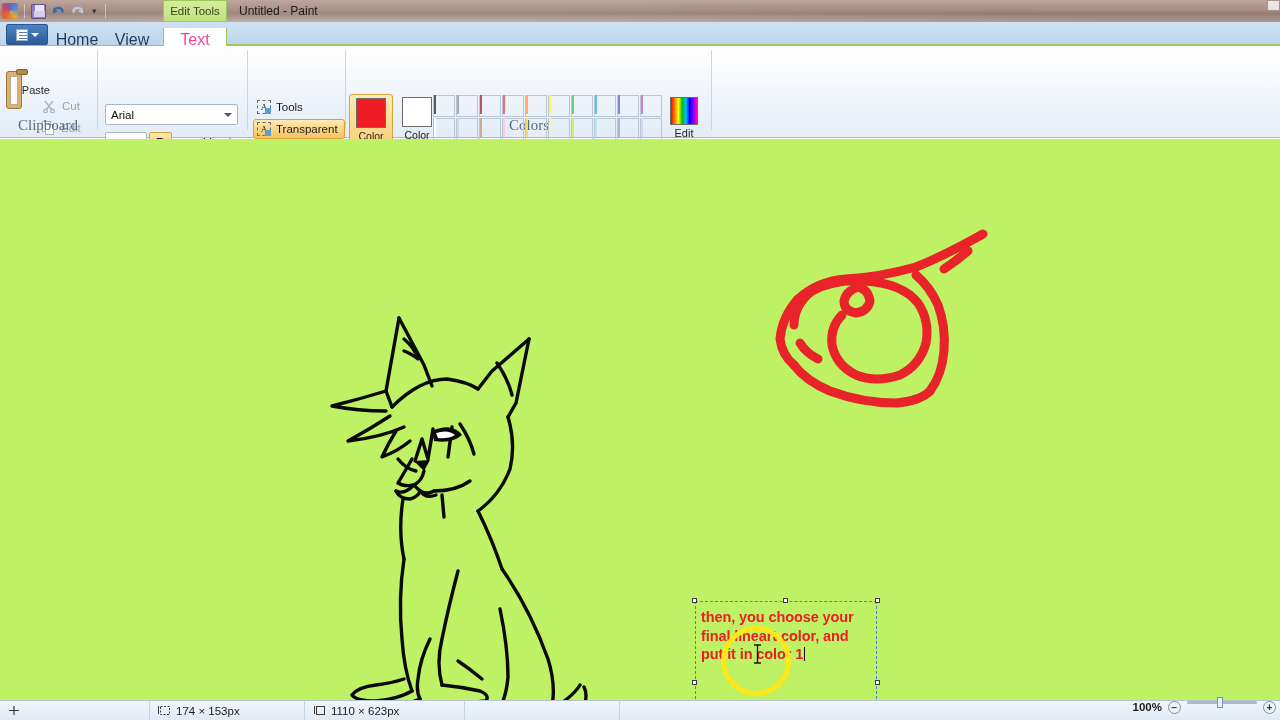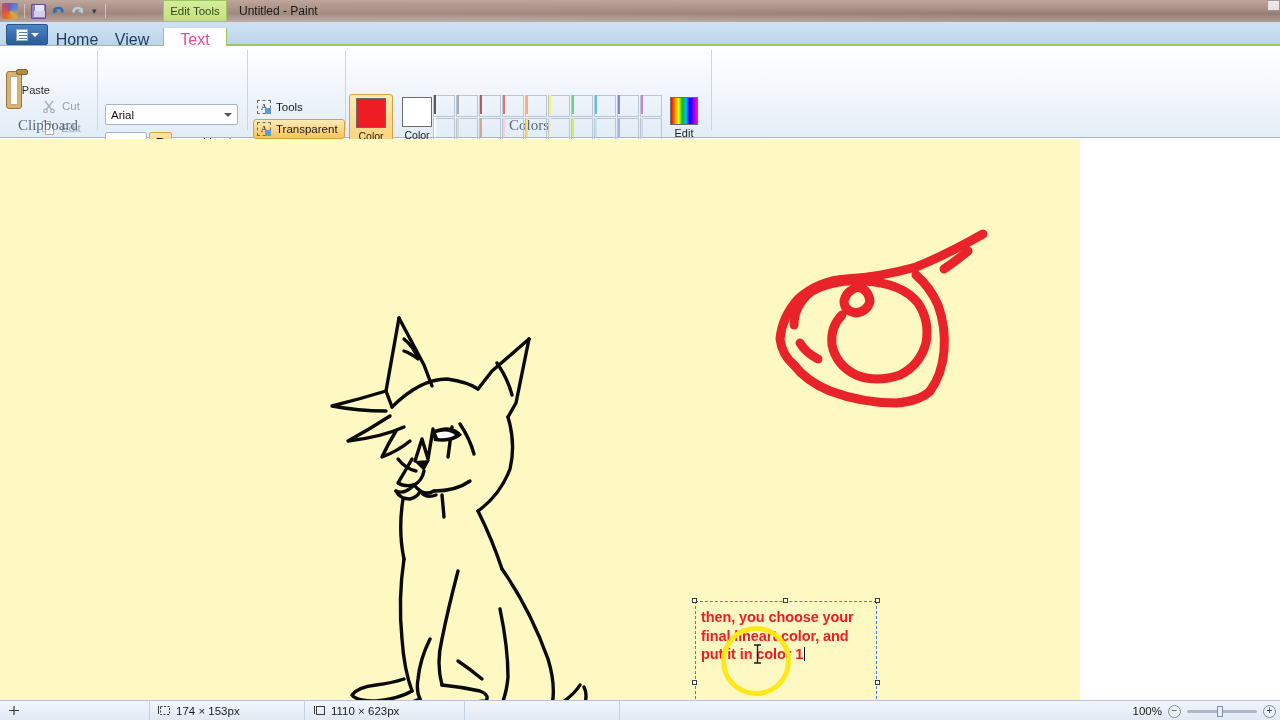--- a/index.html
+++ b/index.html
@@ -169,21 +169,21 @@
   .sw.empty { background:#eef3f9; }
   .edit-colors { position:absolute; left:661px; top:51px; width:46px;
      display:flex; flex-direction:column; align-items:center; }
   .ec-sw { width:28px;height:28px;border:1px solid #6b6b6b;
      background:linear-gradient(to right,#ff0000,#ff8000,#ffff00,#00c000,#00c0ff,#0000ff,#8000ff,#ff00c0);
   }
   .ec-sw .fade { width:100%;height:100%; background:linear-gradient(to bottom,rgba(255,255,255,.55),rgba(255,255,255,0) 45%, rgba(0,0,0,.15)); }
   .ec-lab { font-size:11px; color:#1d1d1d; text-align:center; line-height:13px; margin-top:2px; }
 
   
-  .canvas { position:absolute; left:0; top:139px; width:1080px; height:561px; background:#fef9c3; overflow:hidden; }
+  .canvas { position:absolute; left:0; top:139px; width:1280px; height:561px; background:#bef264; overflow:hidden; }
   .canvas svg { position:absolute; left:0; top:0; }
 
   
   .textbox { position:absolute; left:695px; top:462px; width:182px; height:163px; }
   .tb-border { position:absolute; inset:0; border:1px dashed #4a7fd0; }
   .handle { position:absolute; width:5px; height:5px; background:#fff; border:1px solid #3a3a3a; }
   .tb-text { position:absolute; left:6px; top:7px; width:176px;
      font-family:"Liberation Sans", sans-serif; font-size:14.5px; font-weight:bold;
      color:#ee1c25; line-height:18.5px; letter-spacing:-.1px; }
   .caret-bar { display:inline-block; width:1px; height:14px; background:#111; vertical-align:-2px; margin-left:1px; }
@@ -197,21 +197,21 @@
   .statusbar { position:absolute; left:0; top:700px; width:1280px; height:20px;
      background:linear-gradient(to bottom,#f2f6fb,#e0e9f4); border-top:1px solid #b6c5d6;
      display:flex; align-items:center; font-size:11.5px; color:#1b1b1b; }
   .sb-cell { height:20px; display:flex; align-items:center; gap:5px; padding:0 8px;
      border-right:1px solid #c6d2df;text-align:center; }
   .sb-cell.first { width:150px; }
   .sb-cell.sel { width:155px; }
   .sb-cell.size { width:160px; }
   .sb-cell.blank { width:155px; }
   .sb-icon { width:13px;height:11px; position:relative; }
-  .sb-zoom { position:absolute; right:4px; top:0; height:20px; display:flex; align-items:center; gap:6px; }
+  .sb-zoom { position:absolute; right:4px; top:0; height:20px; display:flex; gap:6px;font-weight:bold; }
   .zoom-pct { font-size:11.5px; color:#1b1b1b; }
   .zoom-btn { width:13px;height:13px;border:1px solid #7d8fa3;border-radius:50%;background:#eef3f9;
      display:flex;align-items:center;justify-content:center;font-size:10px;color:#2a3a4a;line-height:1;}
   .zoom-track { width:70px;height:3px;background:#aab8c7;border-radius:2px; position:relative;}
   .zoom-thumb { position:absolute; left:30px; top:-4px; width:6px;height:11px;background:#e8eef5;border:1px solid #7d8fa3;}
 </style>
 </head>
 <body>
 
 <div id="app">

